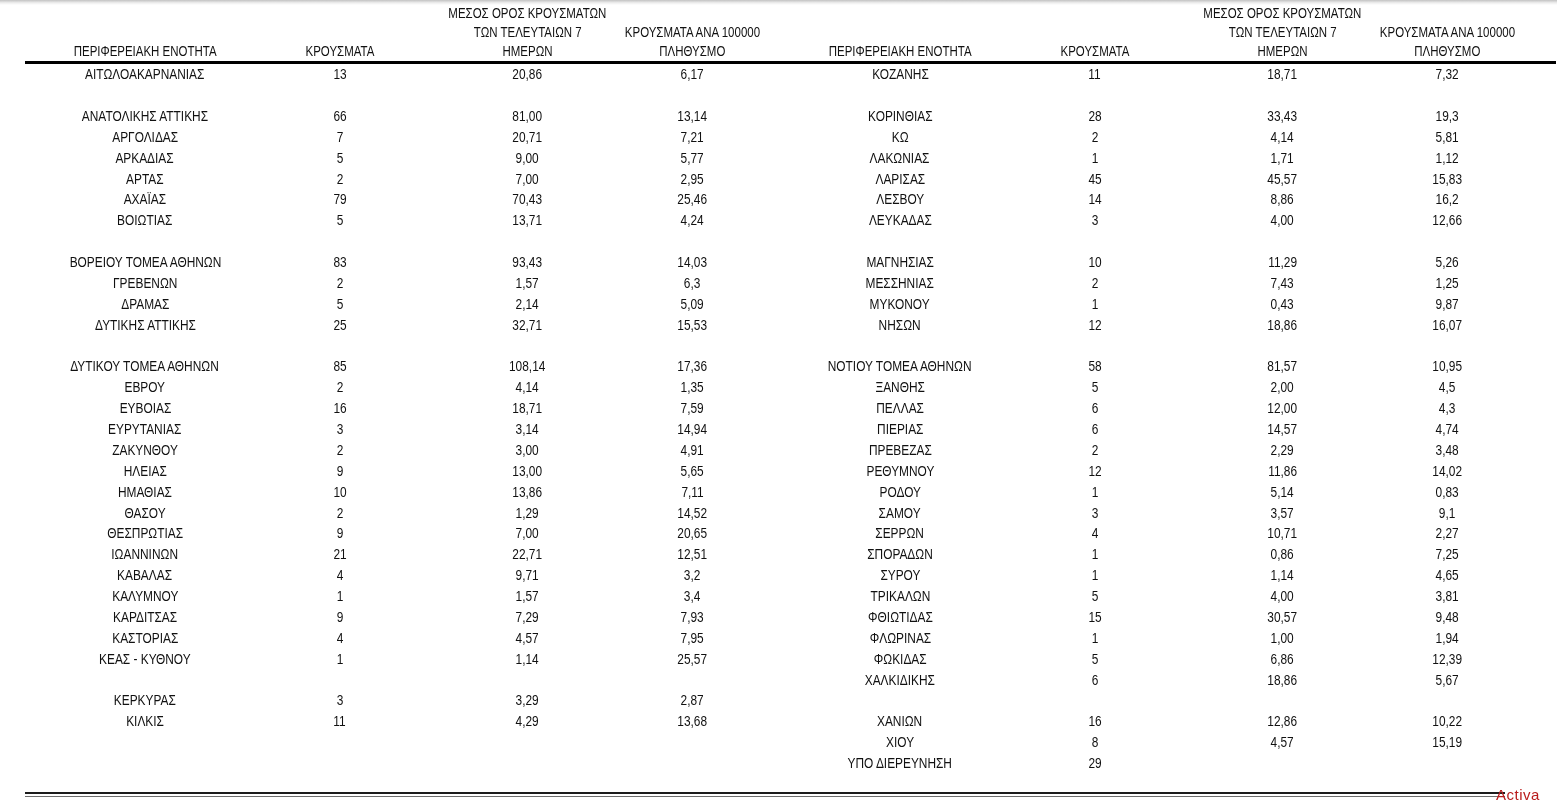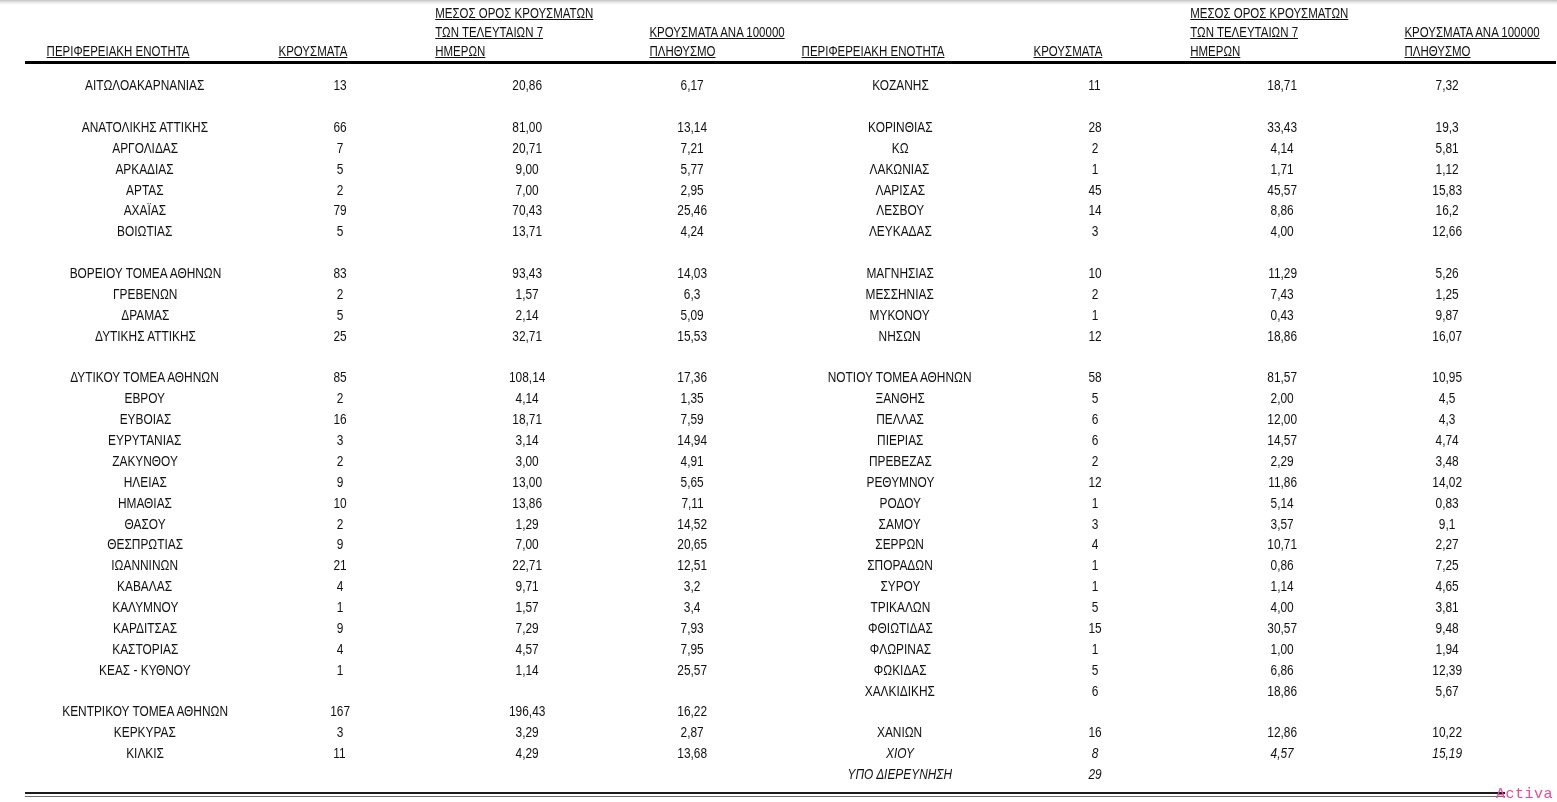--- a/index.html
+++ b/index.html
@@ -26,37 +26,36 @@
   .thead{
     display:grid;
     grid-template-columns:240px 150px 225px 105px;
     height:57px;
     padding-top:4px;
     align-items:end;
     font-size:14px;
   }
   .hcell{
     display:flex;flex-direction:column;
-    justify-content:flex-end;
+    align-items:center;justify-content:flex-end;
     line-height:19px;
     white-space:nowrap;
-    text-decoration:underline;
   }
   .tbody{
-    margin-top:14px;
+    margin-top:3px;
     display:block;
   }
   .trow{
     display:grid;
     grid-template-columns:240px 150px 225px 105px;
     height:20.88px;
     align-items:center;
     font-size:14.5px;
   }
-  .trow.italic{font-style:italic;}
+  .trow.italic{}
   .cell{
     text-align:center;
     white-space:nowrap;
     overflow:visible;
     line-height:1;
   }
   .squeeze{
     display:inline-block;
     transform:scaleX(0.82);
     transform-origin:center;
@@ -68,24 +67,23 @@
   }
   .bottom-rule{
     position:absolute;left:25px;top:792px;
     width:1480px;height:2px;
     border-top:2.5px solid #1c1c1c;
     border-bottom:1.5px solid #6d6d6d;
     background:#ffffff;
   }
   .watermark{
     position:absolute;left:1496px;top:786px;
-    font-size:15px;color:#ec4899;
+    font-size:15px;color:#b91c1c;
     letter-spacing:0.5px;
     white-space:nowrap;
-    font-family:Liberation Mono, monospace;
   }
 </style>
 </head>
 <body>
 
 <div class="page">
   <div class="top-edge"></div>
 
   <div class="half left">
     <div class="thead">
@@ -280,26 +278,20 @@
           <div class="cell"><span class="squeeze">1,14</span></div>
           <div class="cell"><span class="squeeze">25,57</span></div>
         </div>
         <div class="trow">
           <div class="cell"><span class="squeeze"></span></div>
           <div class="cell"><span class="squeeze"></span></div>
           <div class="cell"><span class="squeeze"></span></div>
           <div class="cell"><span class="squeeze"></span></div>
         </div>
         <div class="trow">
-          <div class="cell"><span class="squeeze">ΚΕΝΤΡΙΚΟΥ ΤΟΜΕΑ ΑΘΗΝΩΝ</span></div>
-          <div class="cell"><span class="squeeze">167</span></div>
-          <div class="cell"><span class="squeeze">196,43</span></div>
-          <div class="cell"><span class="squeeze">16,22</span></div>
-        </div>
-        <div class="trow">
           <div class="cell"><span class="squeeze">ΚΕΡΚΥΡΑΣ</span></div>
           <div class="cell"><span class="squeeze">3</span></div>
           <div class="cell"><span class="squeeze">3,29</span></div>
           <div class="cell"><span class="squeeze">2,87</span></div>
         </div>
         <div class="trow">
           <div class="cell"><span class="squeeze">ΚΙΛΚΙΣ</span></div>
           <div class="cell"><span class="squeeze">11</span></div>
           <div class="cell"><span class="squeeze">4,29</span></div>
           <div class="cell"><span class="squeeze">13,68</span></div>

